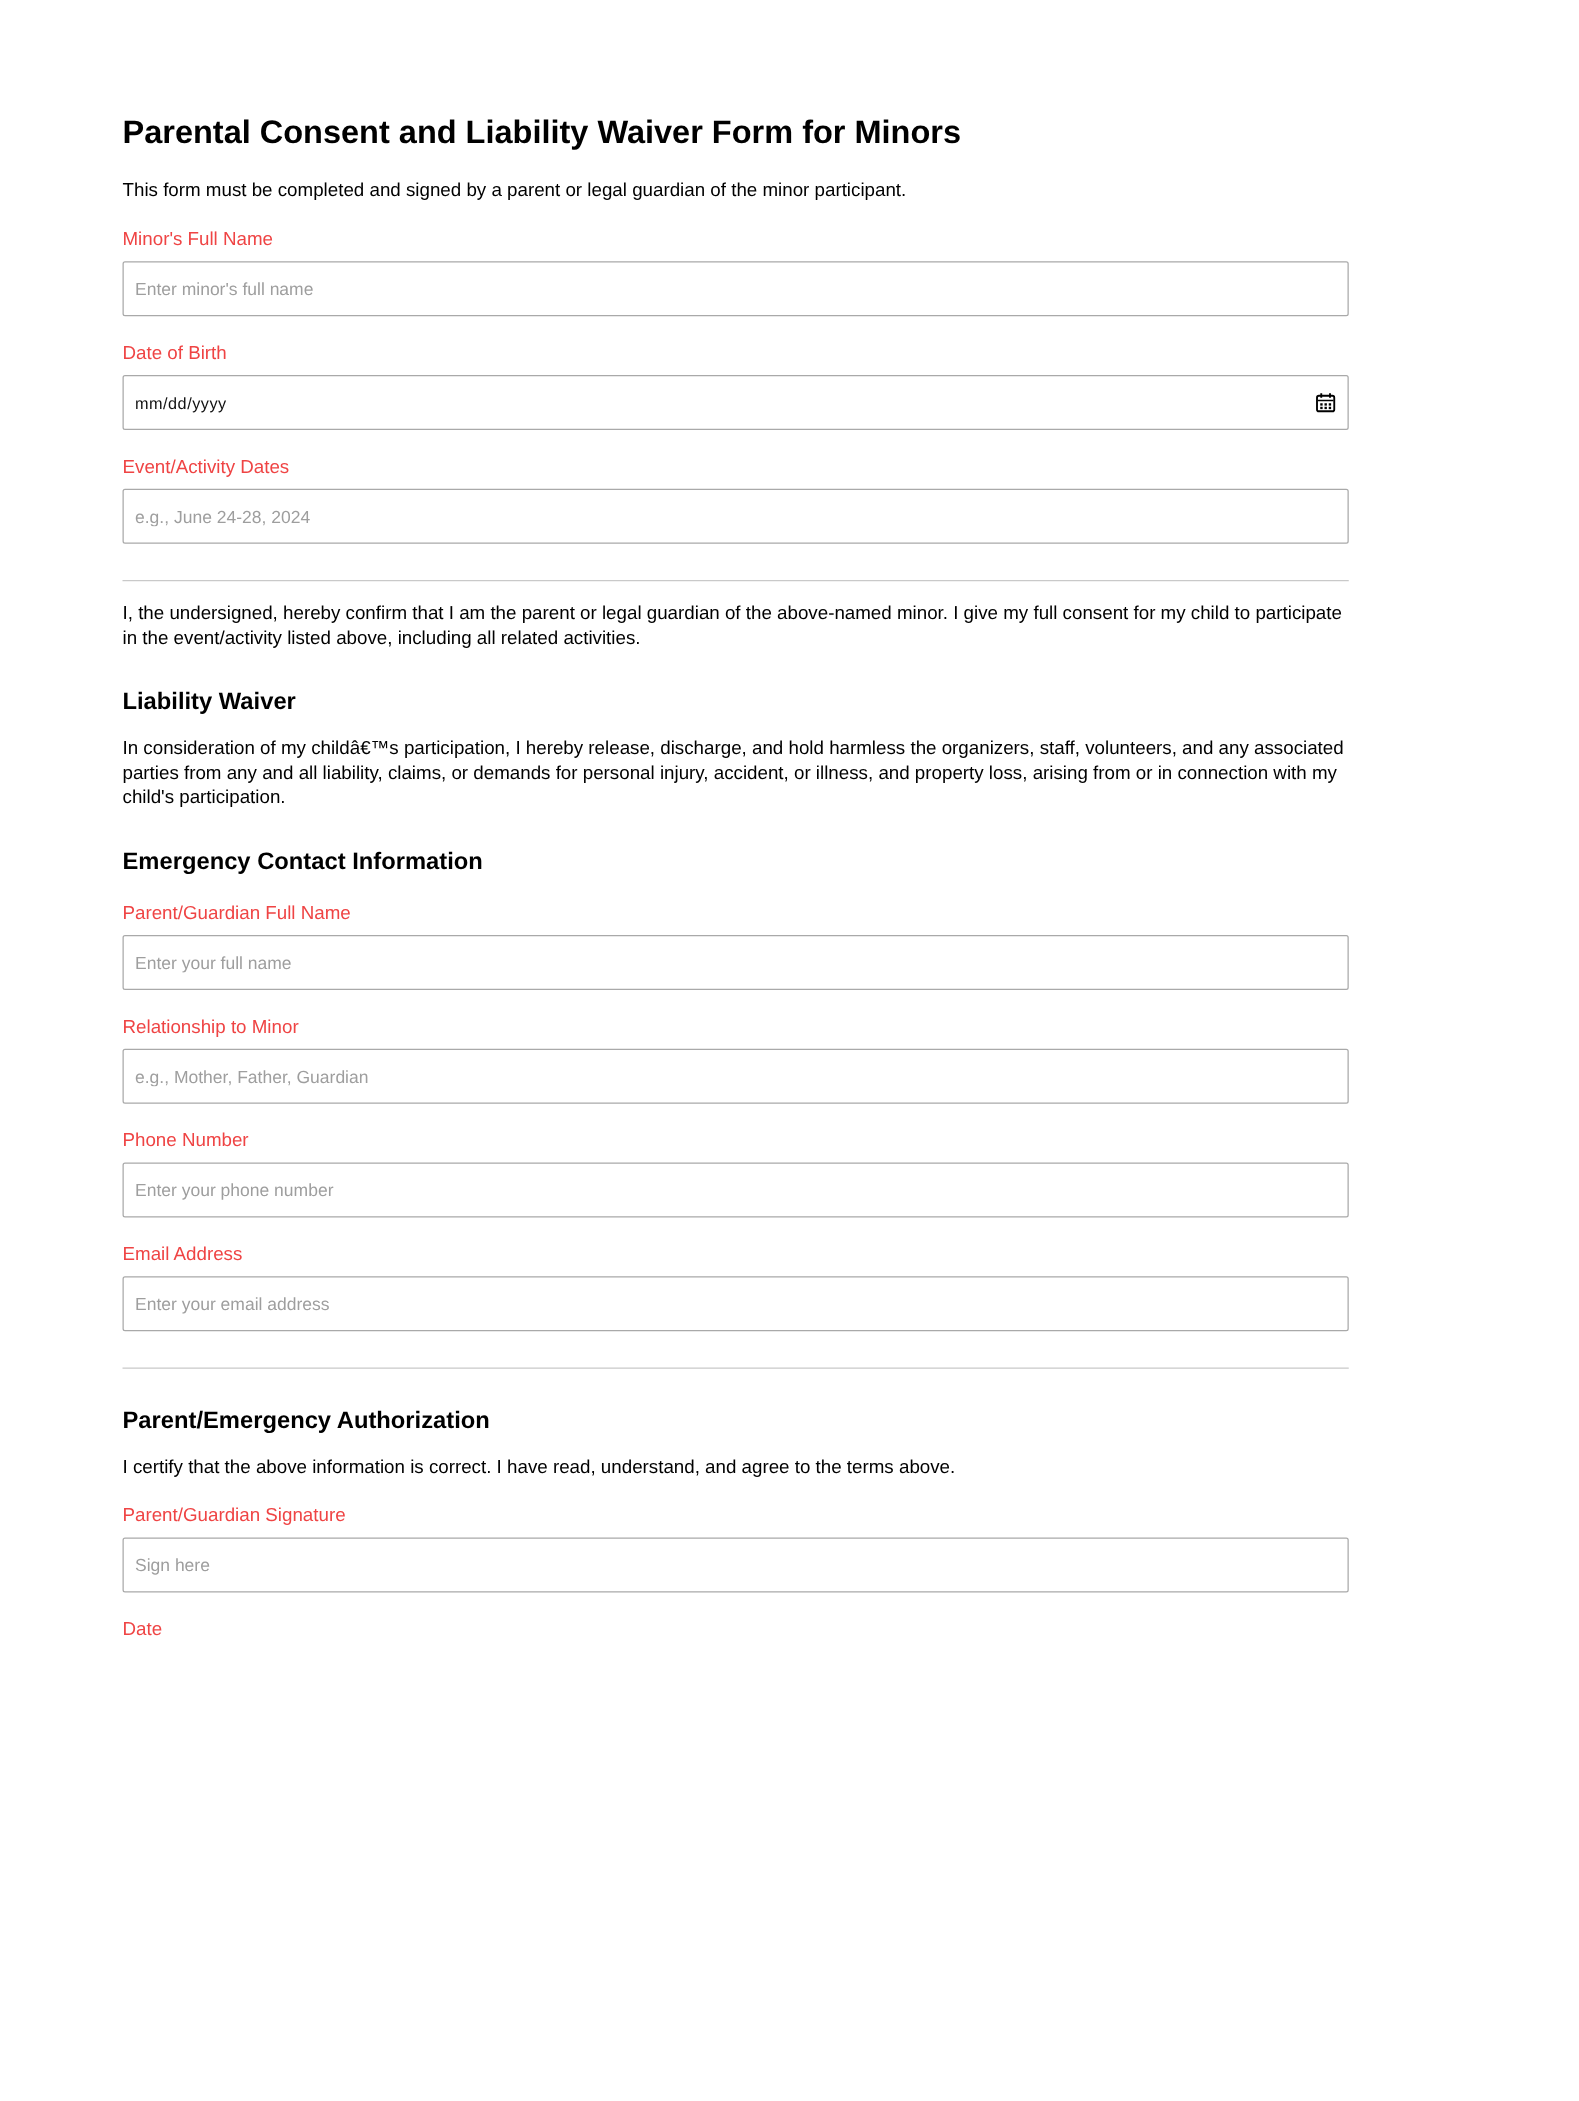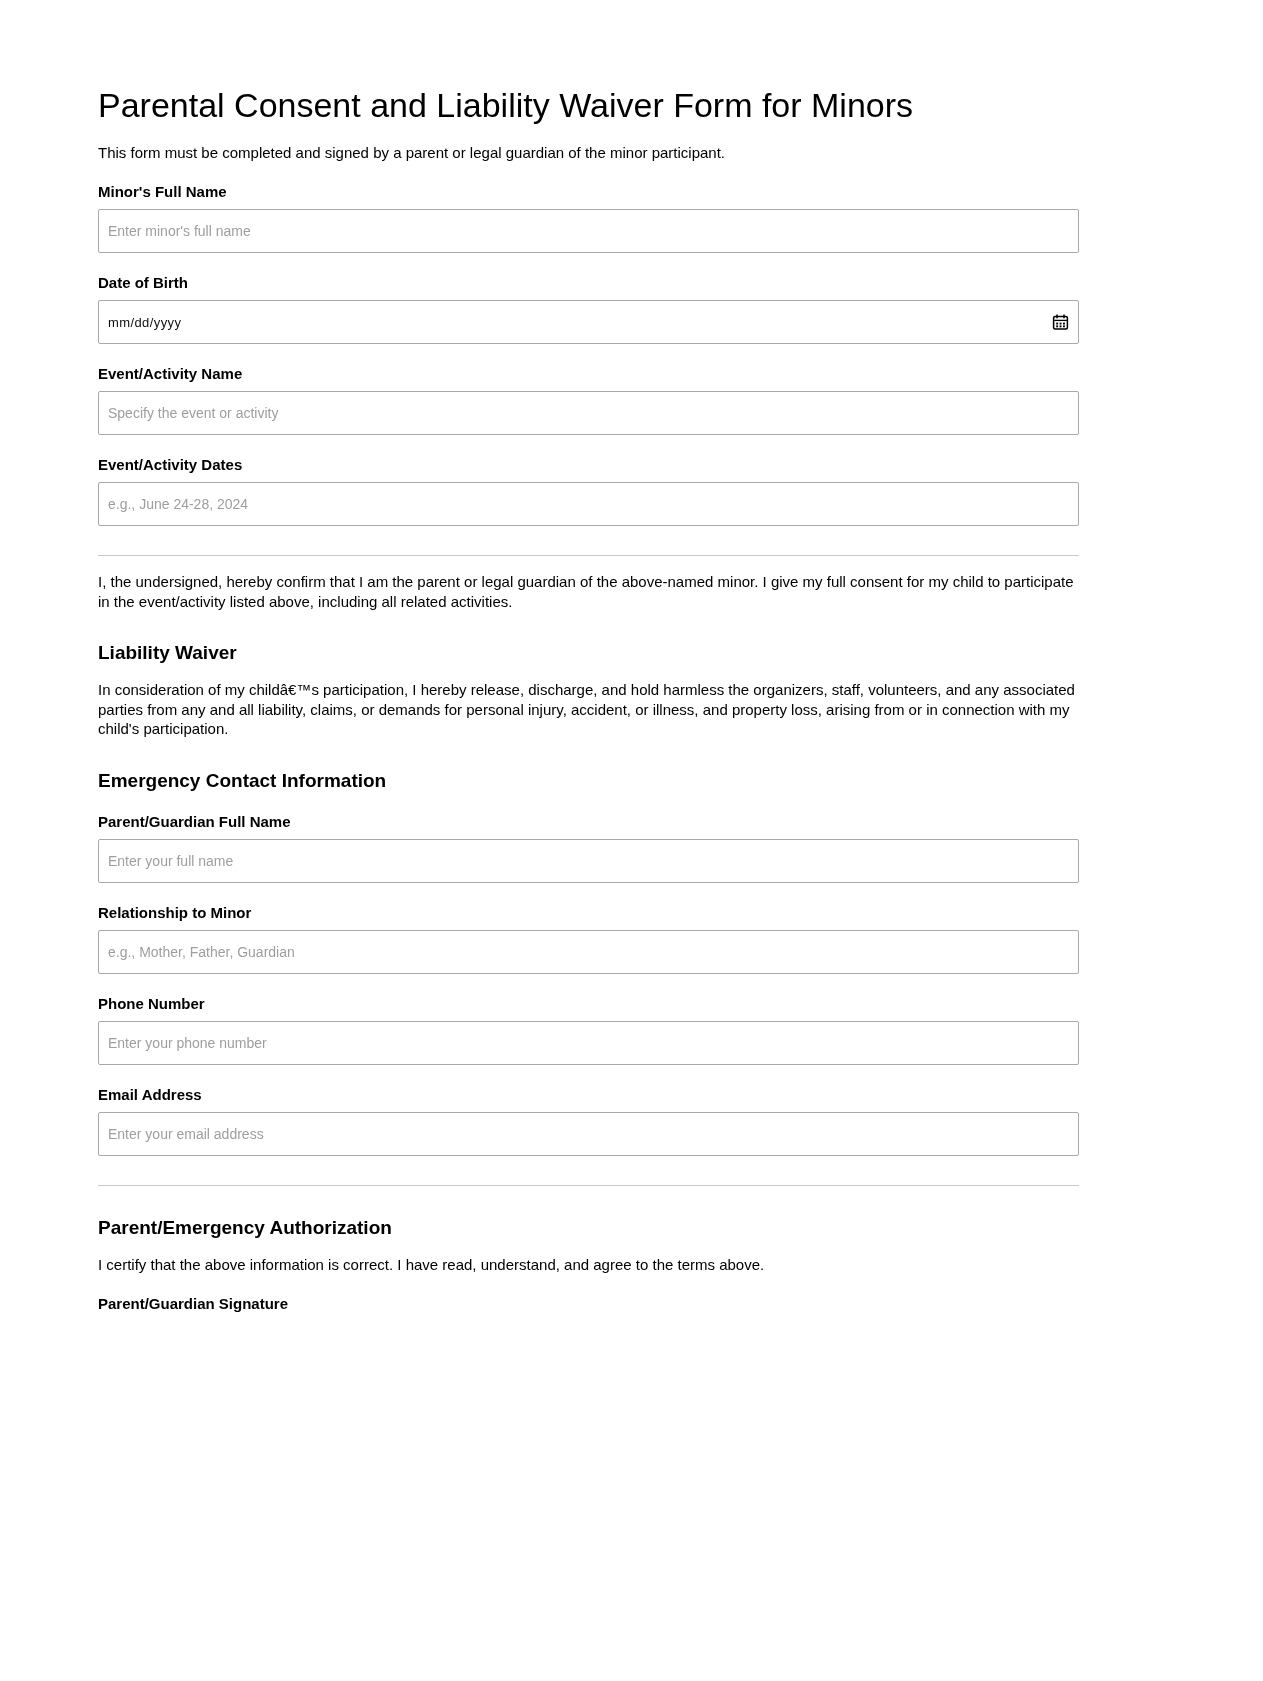--- a/index.html
+++ b/index.html
@@ -18,37 +18,36 @@
   .clip {
     height:1313px;
     overflow:hidden;
   }
   .container {
     margin-left:98px;
     width:981px;
   }
   h1.page-title {
     margin:88px 0 0;
-    font-size:34px;
+    font-size:26px;
     line-height:35px;
-    font-weight:400;
+    font-weight:700;
     letter-spacing:0;
   }
   p.intro {
     margin:20px 0 0;
     font-size:15px;
     line-height:19px;
   }
   .group { margin-top:20px; }
   .group label {
     display:block;
     font-size:15px;
     line-height:19px;
-    color:#000000;
-    font-weight:bold;
+    color:#ef4444;
   }
   .txt {
     display:block;
     margin-top:8px;
     width:100%;
     height:44px;
     box-sizing:border-box;
     border:1px solid #a9a9a9;
     border-radius:2px;
     background:#fff;
@@ -120,24 +119,20 @@
               <rect x="7.6" y="8.6" width="1.9" height="1.9" fill="#000"></rect>
               <rect x="11" y="8.6" width="1.9" height="1.9" fill="#000"></rect>
               <rect x="4.2" y="11.4" width="1.9" height="1.9" fill="#000"></rect>
               <rect x="7.6" y="11.4" width="1.9" height="1.9" fill="#000"></rect>
               <rect x="11" y="11.4" width="1.9" height="1.9" fill="#000"></rect>
             </svg>
           </span>
         </div>
       </div>
 
-      <div class="group">
-        <label>Event/Activity Name</label>
-        <input class="txt" type="text" placeholder="Specify the event or activity" style="">
-      </div>
 
       <div class="group">
         <label>Event/Activity Dates</label>
         <input class="txt" type="text" placeholder="e.g., June 24-28, 2024" style="">
       </div>
 
       <hr class="divider">
 
       <p class="body-text">I, the undersigned, hereby confirm that I am the parent or legal guardian of the above-named minor. I give my full consent for my child to participate in the event/activity listed above, including all related activities.</p>
 

